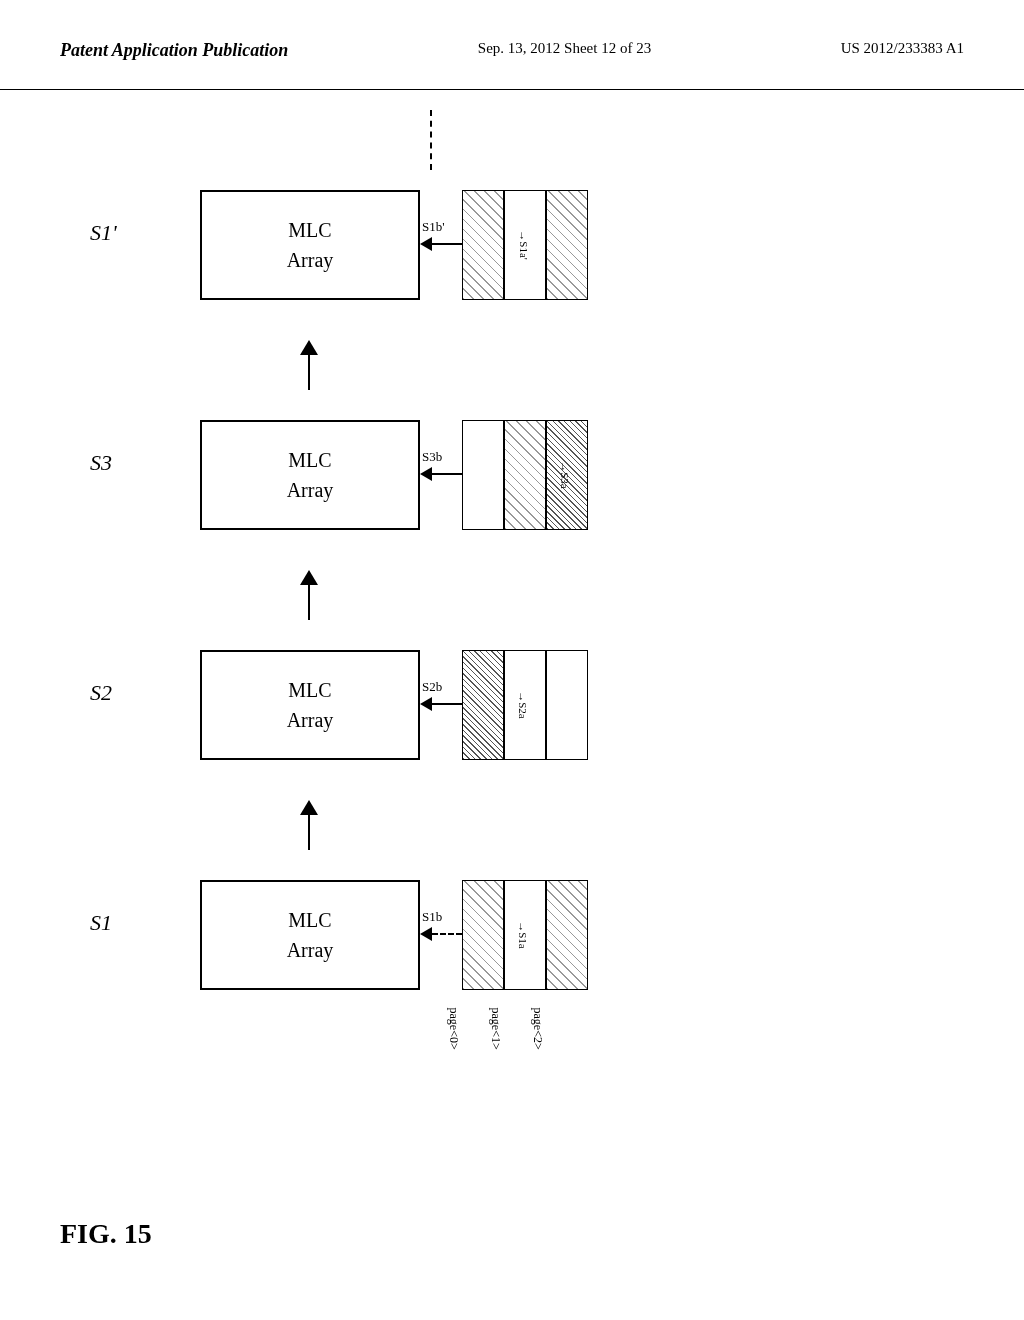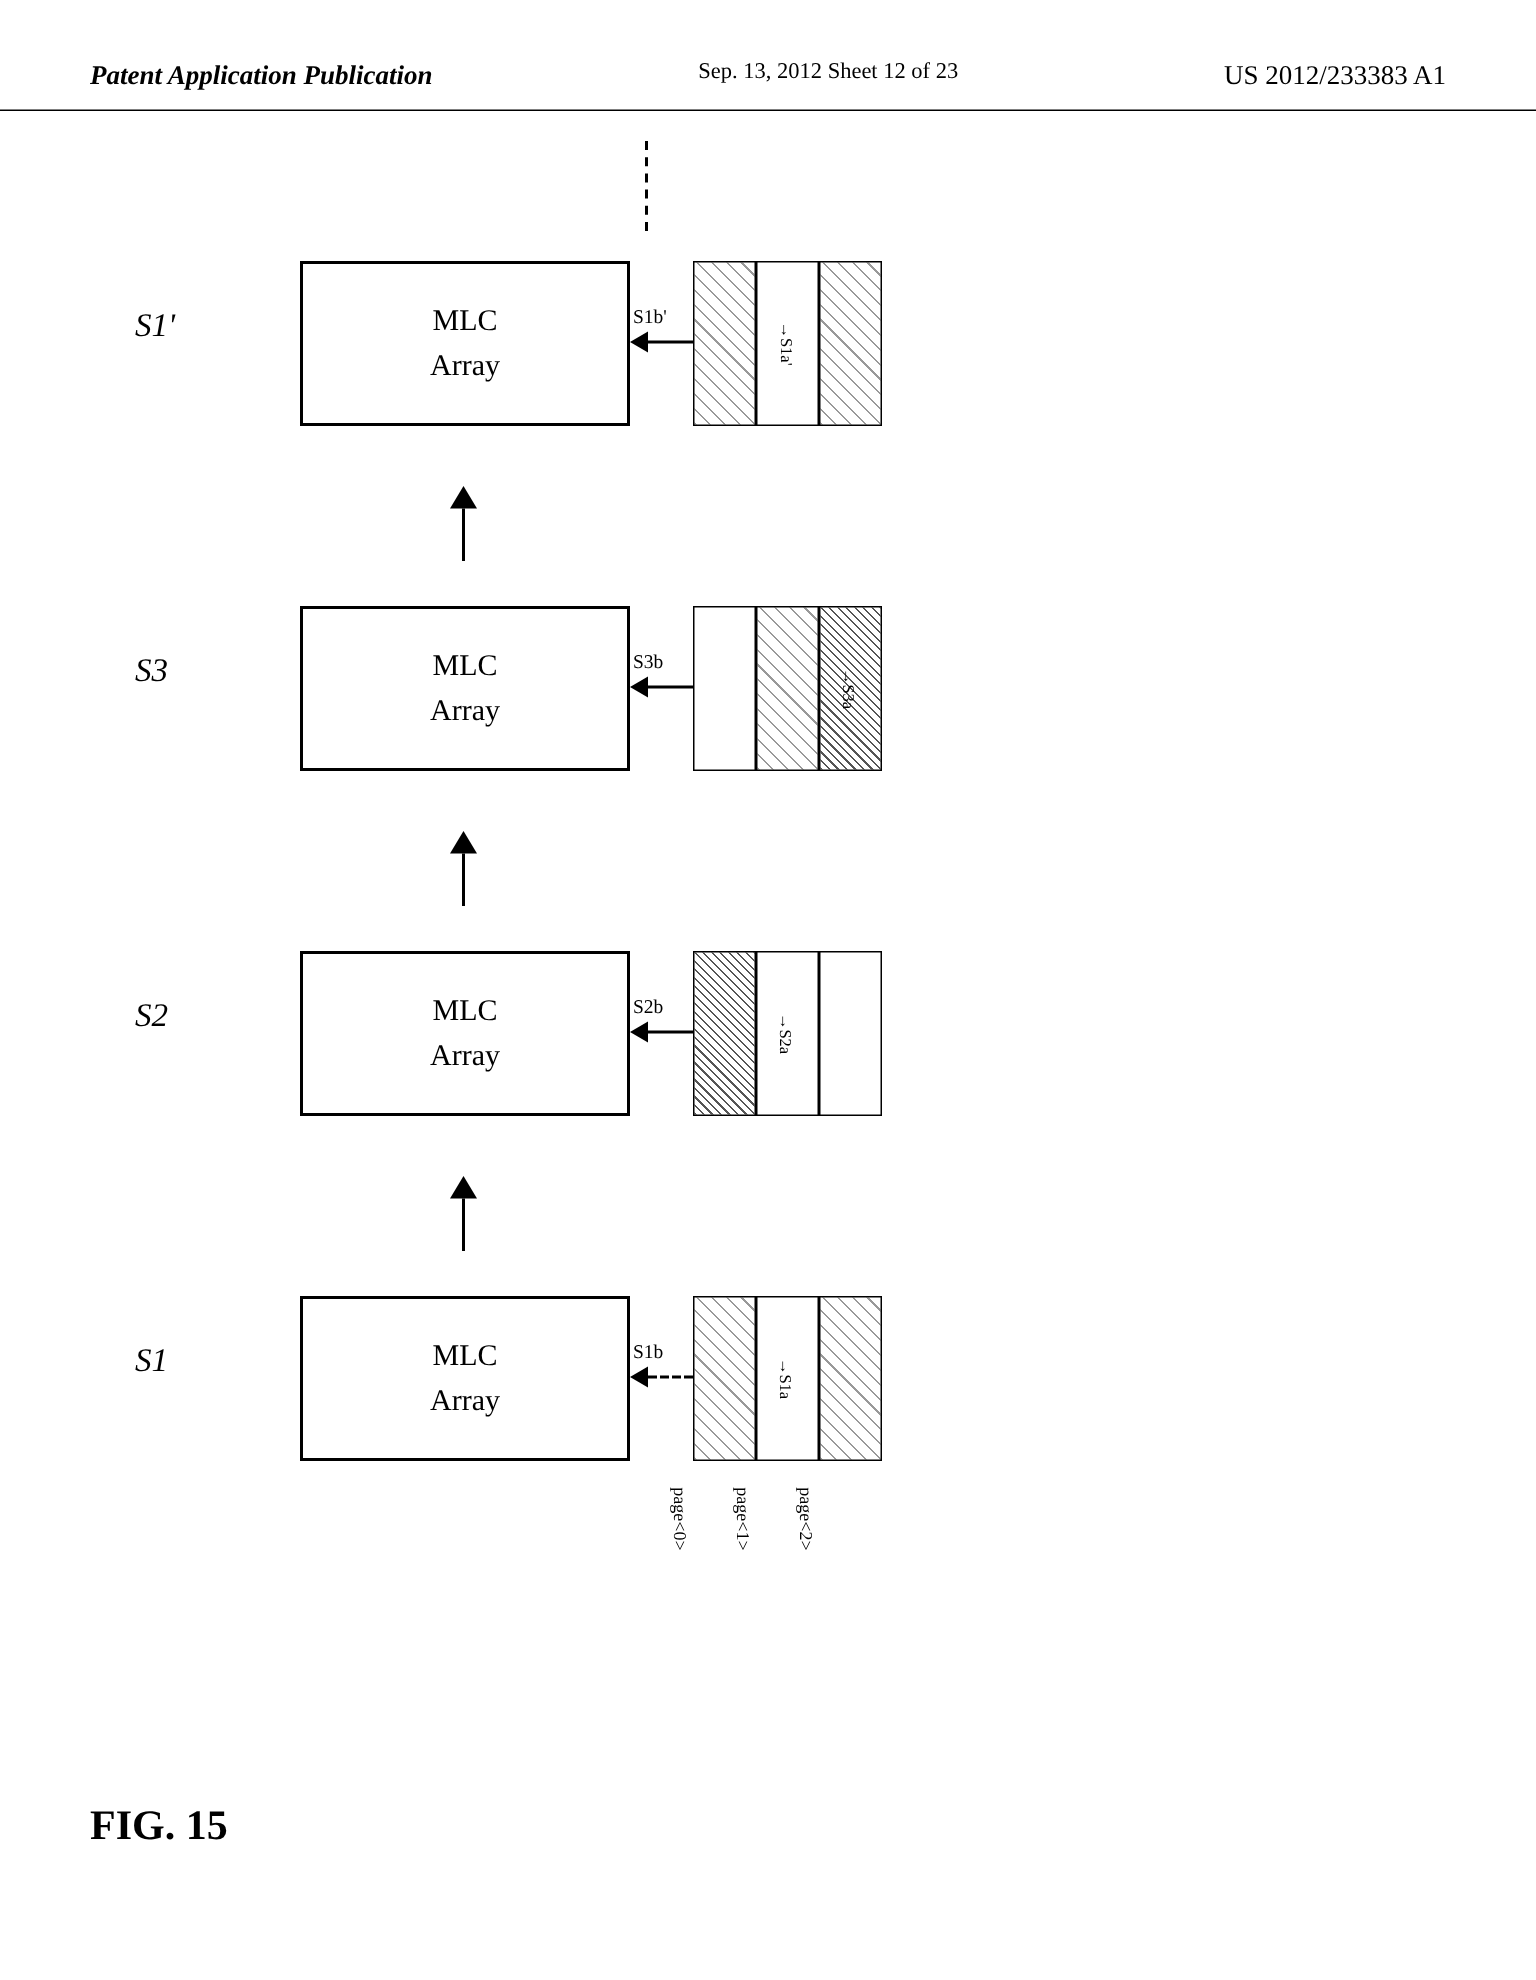--- a/index.html
+++ b/index.html
@@ -9,37 +9,37 @@
       background: #ffffff;
       font-family: 'Times New Roman', Times, serif;
       position: relative;
       overflow: hidden;
     }
 
     .page-header {
       display: flex;
       justify-content: space-between;
       align-items: flex-start;
-      padding: 40px 60px 12px 60px;
+      padding: 40px 60px 28px 60px;
       border-bottom: 1px solid #000;
     }
 
     .header-left {
       font-size: 18px;
       font-weight: bold;
       font-style: italic;
     }
 
     .header-center {
       font-size: 15px;
       text-align: left;
     }
 
     .header-right {
-      font-size: 18px;
+      font-size: 15px;
       text-align: left;
     }
 
     .main-content {
       position: relative;
       width: 100%;
       height: calc(100% - 100px);
     }
 
     

